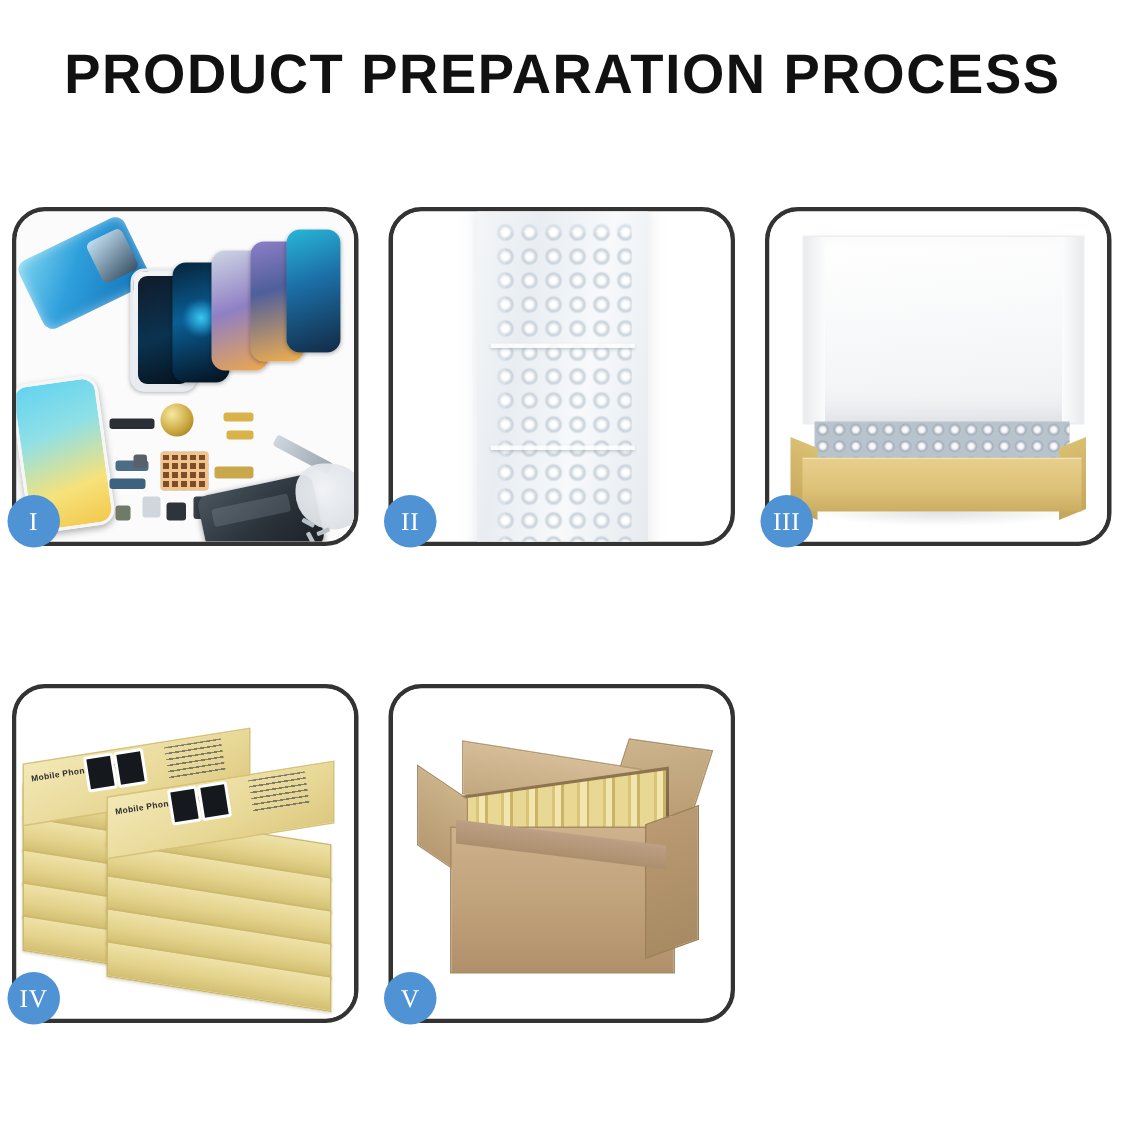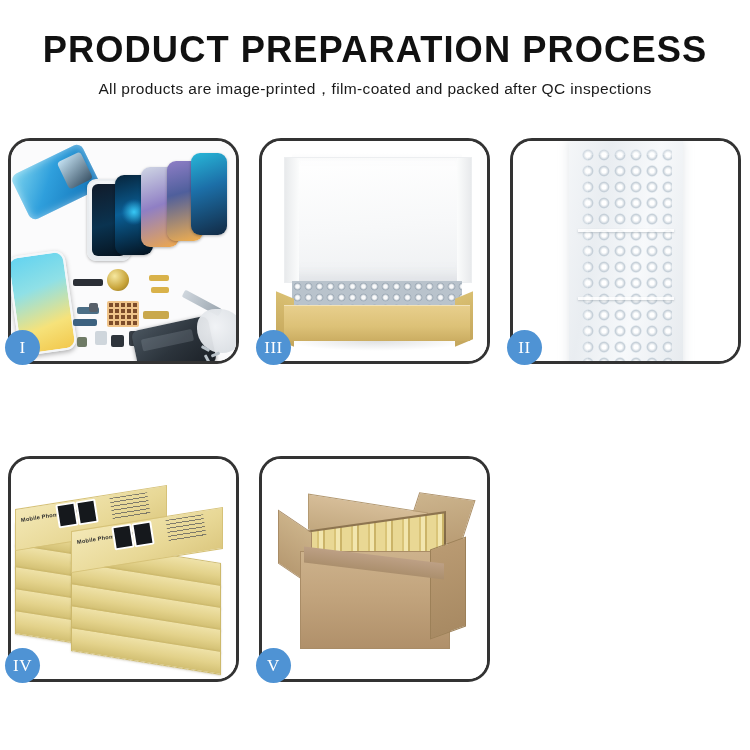--- a/index.html
+++ b/index.html
@@ -367,21 +367,20 @@
     background:radial-gradient(ellipse,rgba(235,240,245,.9),transparent 70%);
   }
 </style>
 </head>
 <body>
 
 <div class="page">
 
   <div class="header">
     <div class="title">PRODUCT PREPARATION PROCESS</div>
-    <div class="subtitle">All products are image-printed，film-coated and packed after QC inspections</div>
   </div>
 
   <div class="grid">
 
     <div class="panel">
       <div class="panel-inner p1">
         <div class="lcd-flex"></div>
         <div class="phone ph-a"></div>
         <div class="phone ph-b"></div>
         <div class="phone ph-c"></div>
@@ -405,41 +404,41 @@
         <div class="tweezer"></div>
         <div class="hand"></div>
         <div class="screws s1"></div>
         <div class="screws s2"></div>
         <div class="screws s3"></div>
       </div>
       <div class="badge">I</div>
     </div>
 
     <div class="panel">
+      <div class="panel-inner p2">
+        <div class="wrapsheet"></div>
+        <div class="bubbles"></div>
+        <div class="bubbles2"></div>
+        <div class="wrapseam" style="top:88px;"></div>
+        <div class="wrapseam" style="top:156px;"></div>
+      </div>
+      <div class="badge">II</div>
+    </div>
+
+    <div class="panel">
       <div class="panel-inner p3">
         <div class="m-lidtop"></div>
         <div class="m-lid"></div>
         <div class="m-bubble"></div>
         <div class="m-flapL"></div>
         <div class="m-flapR"></div>
         <div class="m-front"></div>
         <div class="m-shadow"></div>
       </div>
       <div class="badge">III</div>
-    </div>
-
-    <div class="panel">
-      <div class="panel-inner p2">
-        <div class="wrapsheet"></div>
-        <div class="bubbles"></div>
-        <div class="bubbles2"></div>
-        <div class="wrapseam" style="top:88px;"></div>
-        <div class="wrapseam" style="top:156px;"></div>
-      </div>
-      <div class="badge">II</div>
     </div>
 
     <div class="panel">
       <div class="panel-inner p4">
         <div class="stack">
 
           <div class="ybox" style="left:0px;top:58px;width:112px;height:22px;transform:skewY(9deg);"></div>
           <div class="ybox" style="left:0px;top:80px;width:112px;height:22px;transform:skewY(9deg);"></div>
           <div class="ybox" style="left:0px;top:102px;width:112px;height:22px;transform:skewY(9deg);"></div>
           <div class="ybox" style="left:0px;top:124px;width:112px;height:22px;transform:skewY(9deg);"></div>

